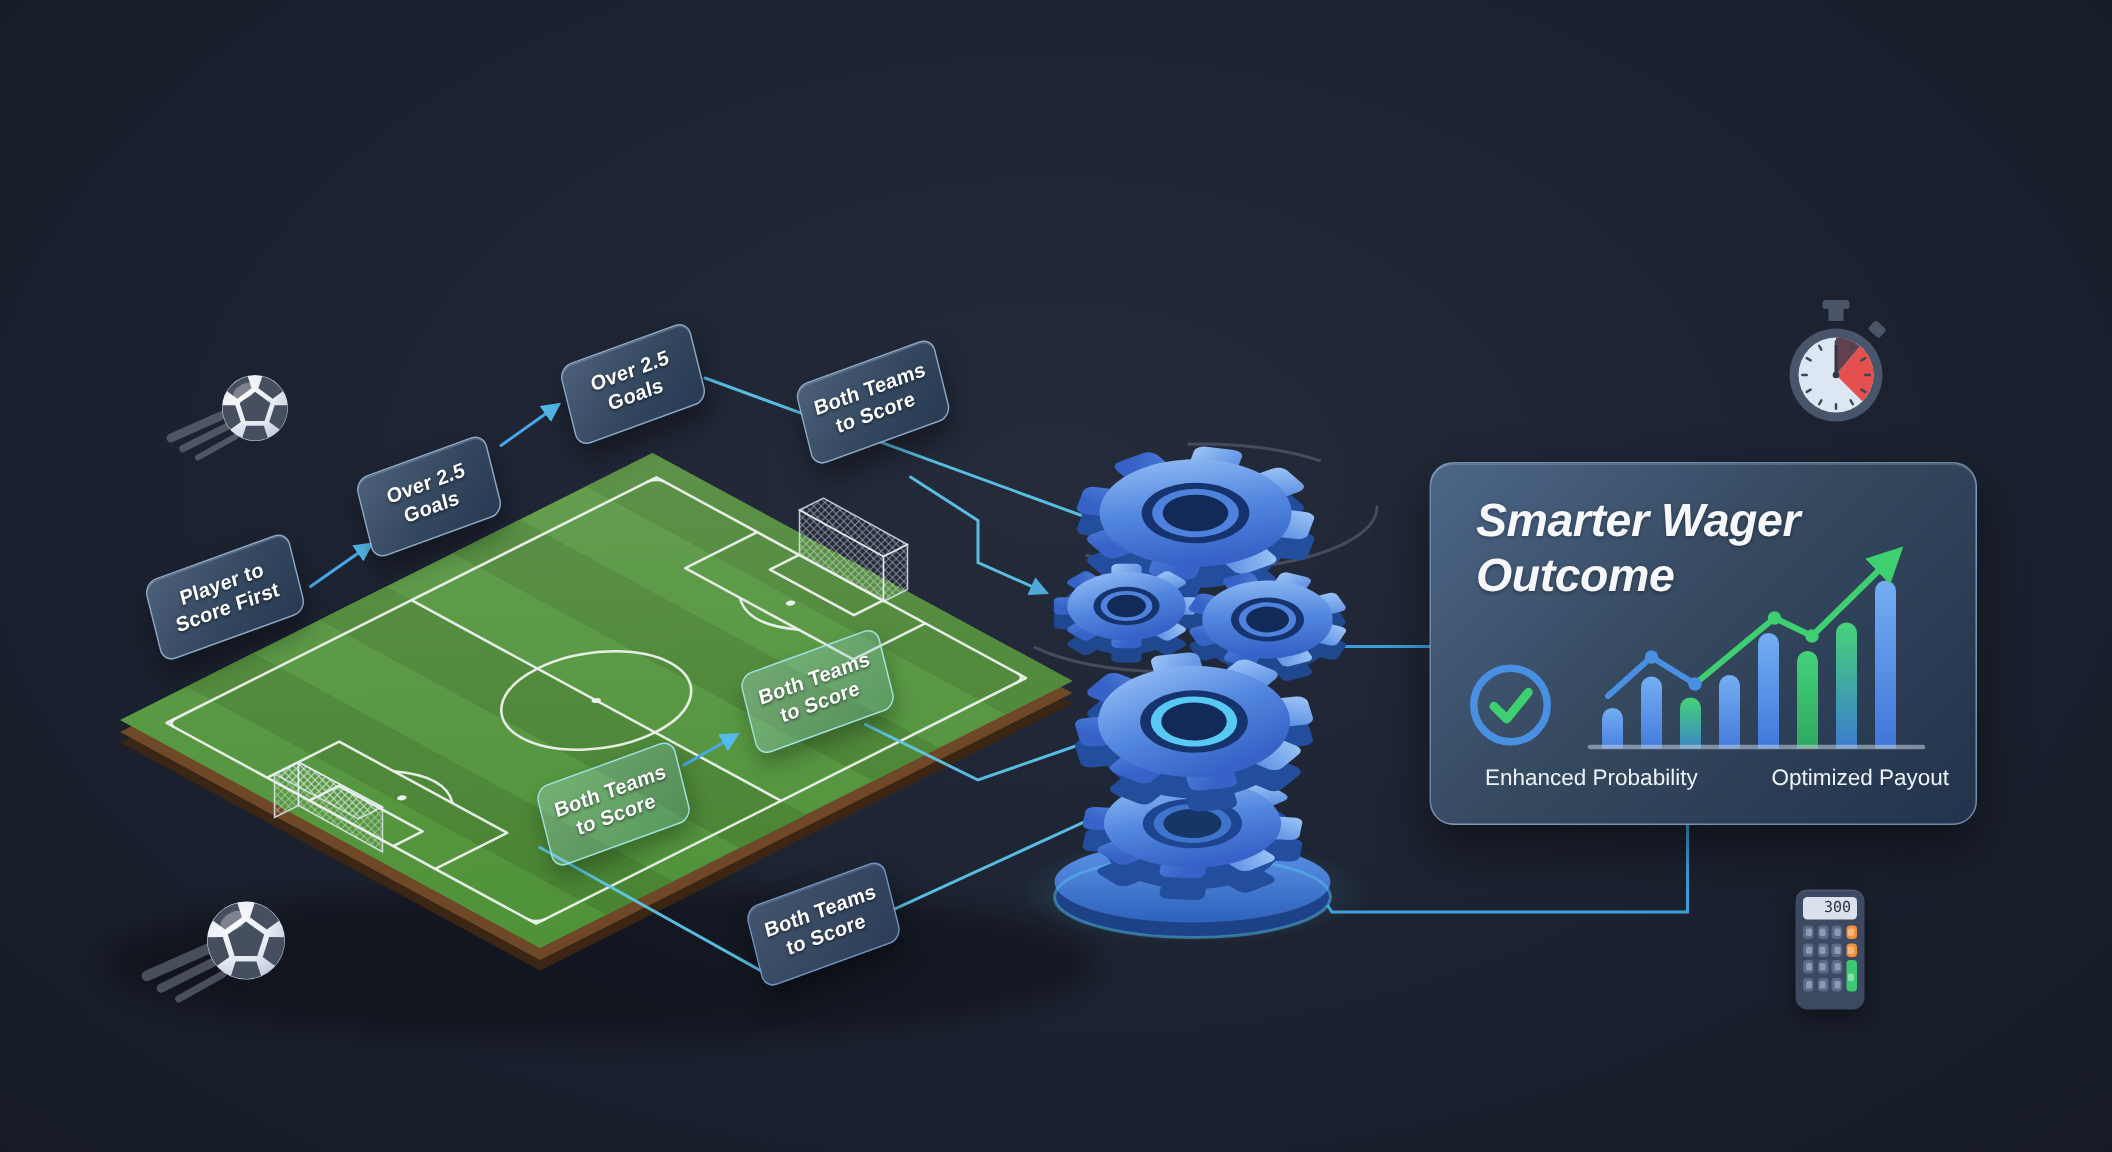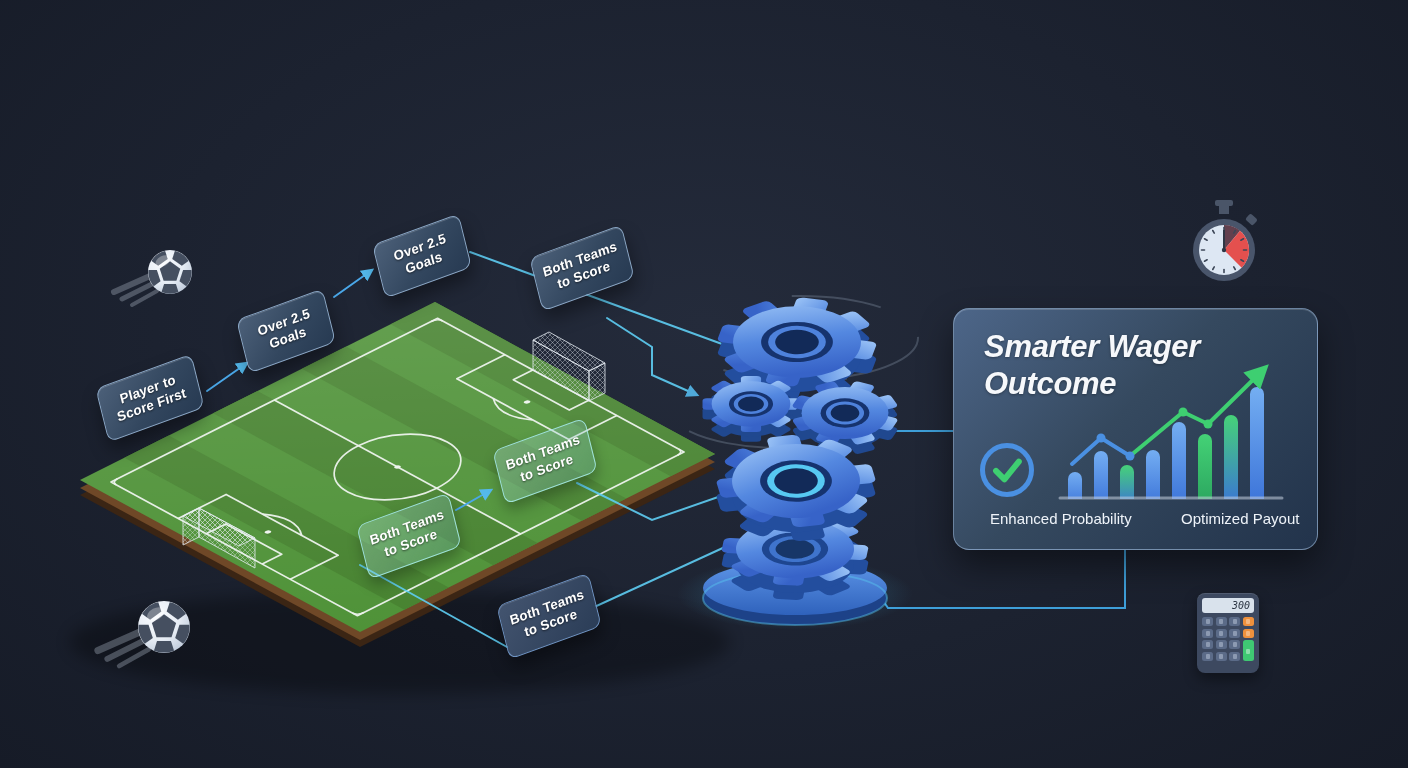--- a/index.html
+++ b/index.html
@@ -38,23 +38,23 @@
   .panel-title{position:absolute;left:30px;top:20px;width:255px;margin:0;
        font-size:31px;line-height:1.18;font-weight:700;color:#f6f8fb;letter-spacing:-0.3px;
        text-shadow:0 1px 3px rgba(0,0,0,.35);font-style:italic;}
   .check-ring{position:absolute;left:26px;top:134px;width:54px;height:54px;border-radius:50%;
        border:5px solid #4a90e2;box-sizing:border-box;}
   .benefit{position:absolute;top:201px;font-size:15px;font-weight:500;color:#eef3f9;white-space:nowrap;}
   .benefit.left{left:36px;} .benefit.right{left:207px;margin-left:20px;}
   #mini-chart{position:absolute;left:100px;top:32px;}
 
   
-  .calc{position:absolute;left:1197px;top:593px;width:62px;height:80px;border-radius:8px;
+  .calc{position:absolute;left:1197px;top:593px;width:46px;height:80px;border-radius:8px;
         background:#3d4960;box-shadow:0 6px 14px rgba(0,0,0,.4), inset 0 1px 0 rgba(255,255,255,.1);
-        padding:5px;box-sizing:border-box;font-style:italic;}
+        padding:5px;box-sizing:border-box;}
   .calc-display{height:15px;background:#d9e2ec;border-radius:3px;text-align:right;
         font-family:"DejaVu Sans Mono",monospace;font-size:10px;line-height:15px;
         padding-right:4px;color:#2b3442;}
   .calc-keys{margin-top:4px;display:grid;grid-template-columns:repeat(4,1fr);
         grid-auto-rows:9px;gap:2.5px;}
   .k{background:#5b6b88;border-radius:2.5px;}
   .k::after{content:"";display:block;width:4px;height:5px;margin:2px auto;
         background:rgba(222,232,246,.38);border-radius:1px;}
   .k.orange{background:#ef913d;} .k.orange::after{background:rgba(255,255,255,.35);}
   .k.green{background:#3fc873;grid-column:4;grid-row:span 2;} .k.green::after{margin-top:9px;background:rgba(255,255,255,.4);}

